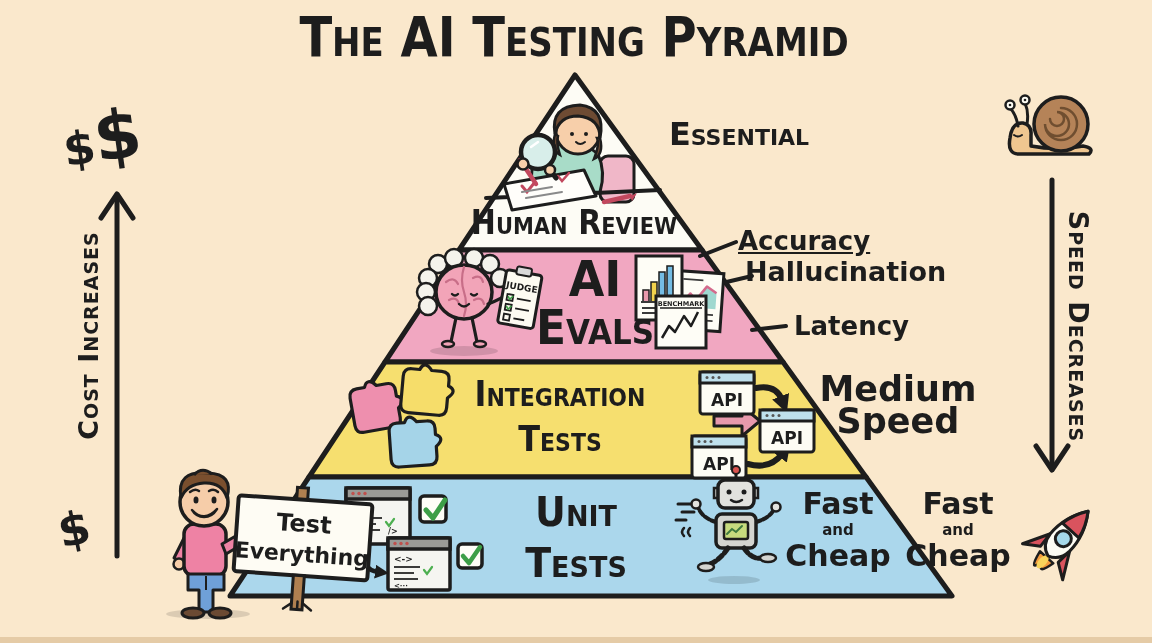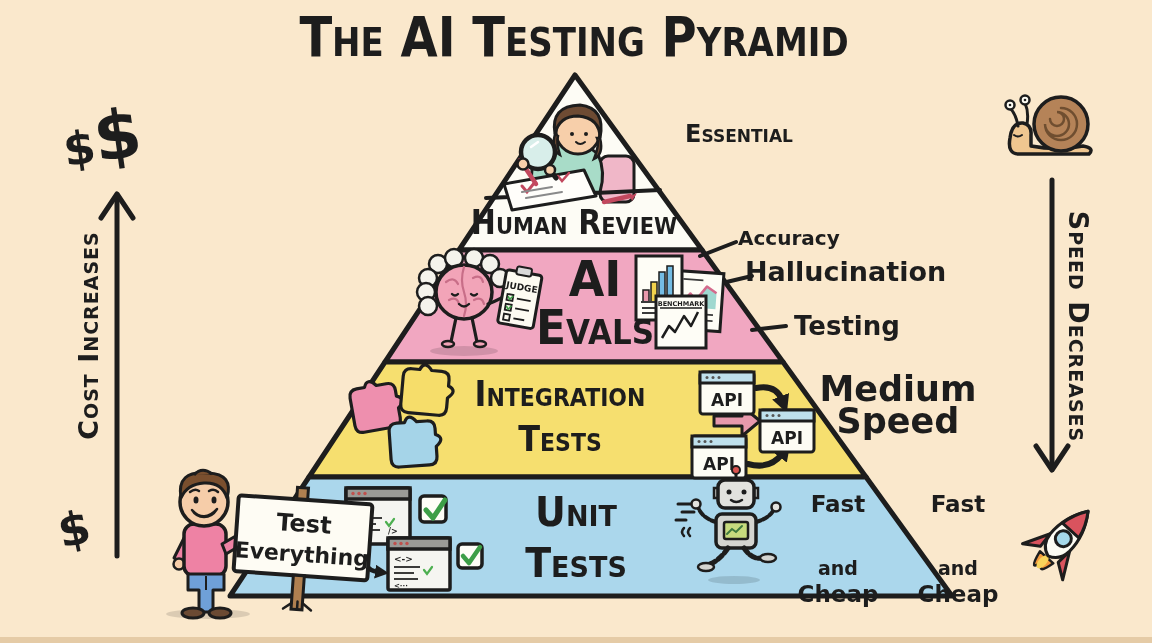--- a/index.html
+++ b/index.html
@@ -16,28 +16,28 @@
          transform:scaleY(1.15);letter-spacing:0px;}
   .lbl-human{left:454px;top:206px;width:240px;font-size:30px;line-height:34px;transform:scaleY(1.1);}
   .lbl-ai{left:495px;top:259px;width:200px;transform:scaleY(1.1);}
   .lbl-ai .l1{font-size:46px;line-height:44px;}
   .lbl-ai .l2{font-size:44px;line-height:44px;}
   .lbl-int{left:410px;top:376px;width:300px;font-size:32px;line-height:41px;transform:scaleY(1.1);}
   .lbl-unit{left:476px;top:491px;width:200px;font-size:38px;line-height:47px;transform:scaleY(1.08);}
 
   .ann-slow{left:634px;top:118px;width:210px;}
   .ann-slow .l1{font-size:27px;line-height:34px;}
-  .ann-slow .l2{font-size:24px;line-height:33px;font-variant:small-caps;}
-  .ann-accuracy{left:738px;top:226px;font-size:20px;}
+  .ann-slow .l2{font-size:32px;line-height:33px;font-variant:small-caps;}
+  .ann-accuracy{left:738px;top:226px;font-size:26px;text-decoration:underline;}
   .ann-hallu{left:745px;top:257px;width:180px;font-size:27px;line-height:29px;}
   .ann-latency{left:794px;top:311px;font-size:26px;}
   .ann-medium{left:818px;top:373px;width:160px;font-size:35px;line-height:32px;}
   .fc{width:120px;}
-  .fc .big{font-size:23px;line-height:30px;}
-  .fc .mid{font-size:19px;line-height:22px;margin-top:38px;}
+  .fc .big{font-size:30px;line-height:30px;}
+  .fc .mid{font-size:15px;line-height:22px;}
   .fc-in{left:778px;top:489px;}
   .fc-out{left:898px;top:489px;}
 
   .cost-label{left:-52px;top:320px;width:280px;font-size:27px;letter-spacing:1px;
               transform:rotate(-90deg);text-align:center;}
   .speed-label{left:928px;top:311px;width:300px;font-size:27px;letter-spacing:1px;
                transform:rotate(90deg);text-align:center;}
   .dollars-top{left:62px;top:98px;transform:rotate(-8deg);}
   .dollars-top .d1{font-size:46px;}
   .dollars-top .d2{font-size:68px;}
@@ -333,21 +333,21 @@
   <div class="txt ann-slow ctr">
     <span class="blk l2">Essential</span>
   </div>
 
   <div class="txt ann-accuracy">Accuracy</div>
 
   <div class="txt ann-hallu ctr">
     <span class="blk">Hallucination</span>
   </div>
 
-  <div class="txt ann-latency">Testing</div>
+  <div class="txt ann-latency">Latency</div>
 
   <div class="txt ann-medium ctr">
     <span class="blk">Medium</span>
     <span class="blk">Speed</span>
   </div>
 
   <div class="txt fc fc-in ctr">
     <span class="blk big">Fast</span>
     <span class="blk mid">and</span>
     <span class="blk big">Cheap</span>

